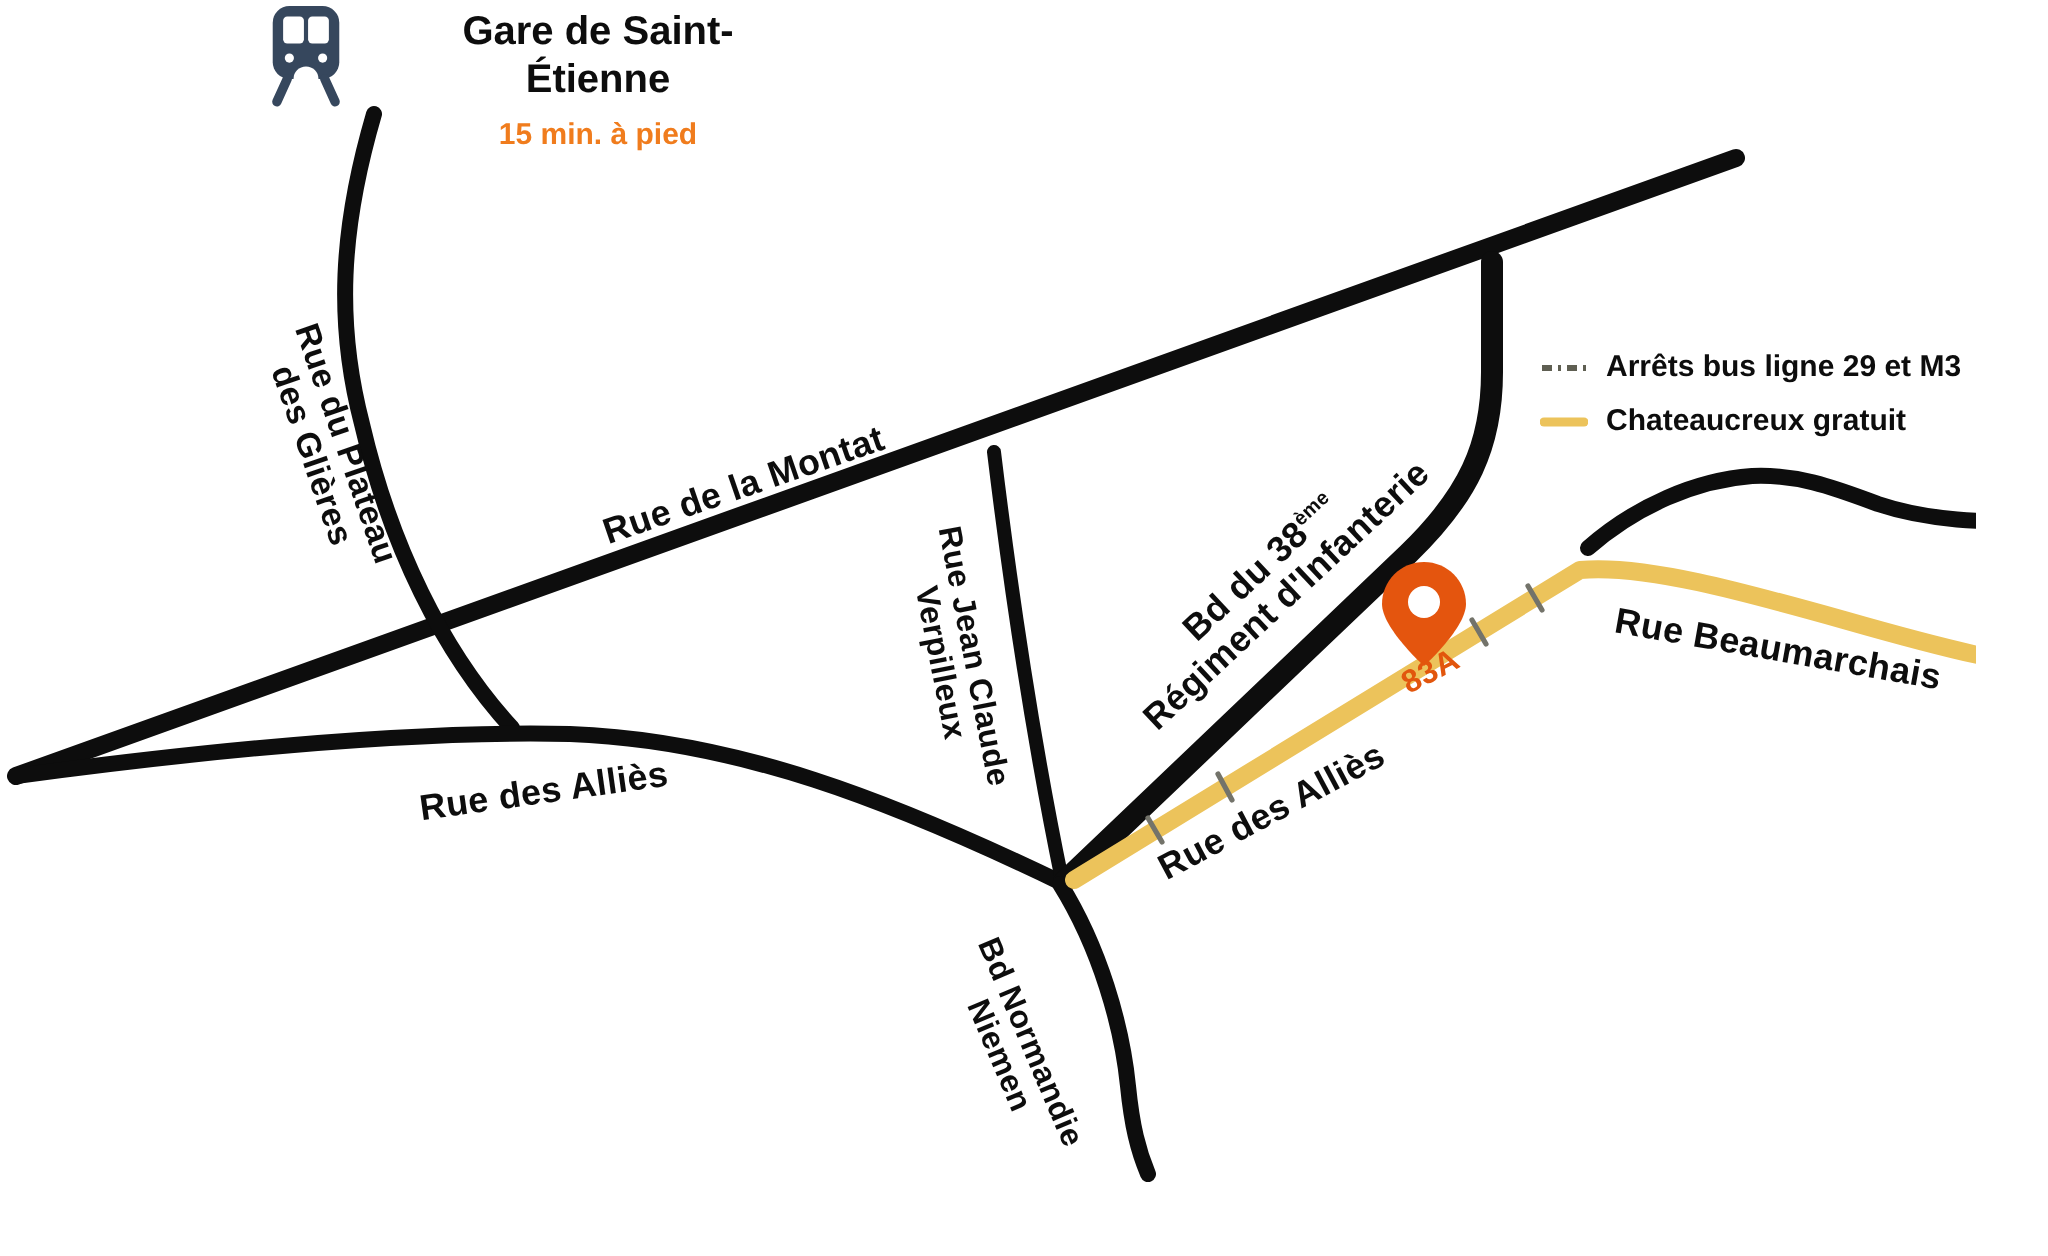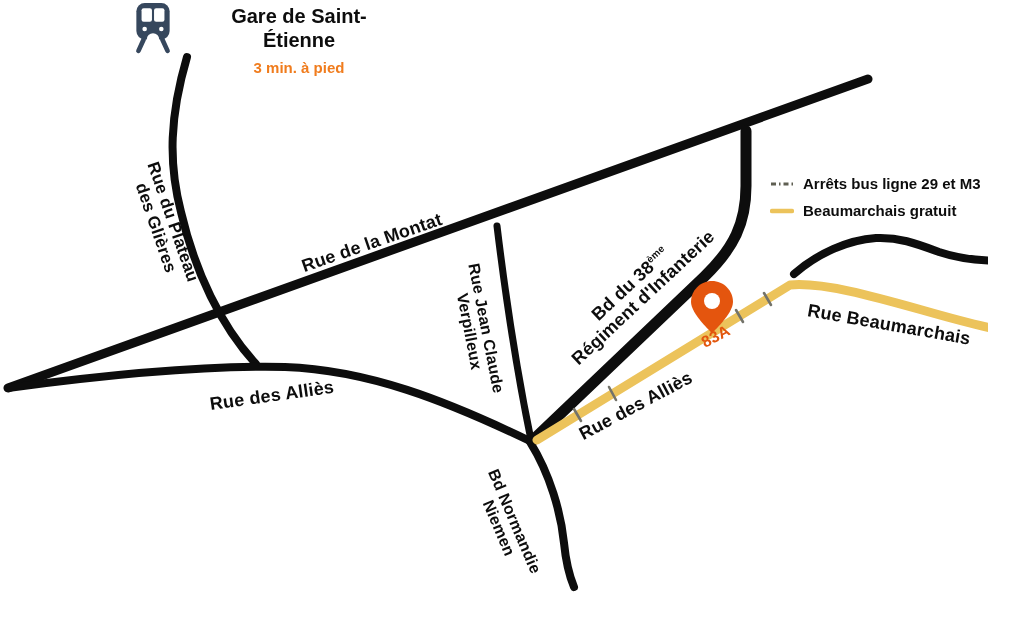--- a/index.html
+++ b/index.html
@@ -52,35 +52,35 @@
     <circle cx="16" cy="26" r="2.2" fill="#ffffff"></circle>
     <circle cx="32" cy="26" r="2.2" fill="#ffffff"></circle>
     <circle cx="24" cy="36" r="6" fill="#ffffff"></circle>
     <line x1="15" y1="36" x2="10" y2="47" stroke="#36475d" stroke-width="4.5" stroke-linecap="round"></line>
     <line x1="33" y1="36" x2="38" y2="47" stroke="#36475d" stroke-width="4.5" stroke-linecap="round"></line>
   </svg>
   <div class="station">
     <div class="station-name">
       <div>Gare de Saint-Étienne</div>
     </div>
-    <div class="walk-time">3 min. à pied</div>
+    <div class="walk-time">15 min. à pied</div>
   </div>
 
   <div class="legend">
     <div class="legend-row">
       <svg width="24" height="8" viewBox="0 0 24 8">
         <line x1="1" y1="4" x2="23" y2="4" stroke="#5f5f52" stroke-width="3" stroke-dasharray="5 3 1.5 3"></line>
       </svg>
       <span class="legend-label">Arrêts bus ligne 29 et M3</span>
     </div>
     <div class="legend-row">
       <svg width="24" height="8" viewBox="0 0 24 8">
         <line x1="2" y1="4" x2="22" y2="4" stroke="#ecc35b" stroke-width="4.5" stroke-linecap="round"></line>
       </svg>
-      <span class="legend-label">Beaumarchais gratuit</span>
+      <span class="legend-label">Chateaucreux gratuit</span>
     </div>
   </div>
 
   <div class="street" style="left:164px;top:225px;font-size:17px;transform:translate(-50%,-50%) rotate(71deg);">
     <div>Rue du Plateau</div>
     <div>des Glières</div>
   </div>
 
   <div class="street" style="left:372px;top:243px;font-size:18px;transform:translate(-50%,-50%) rotate(-19deg);">Rue de la Montat</div>
 

